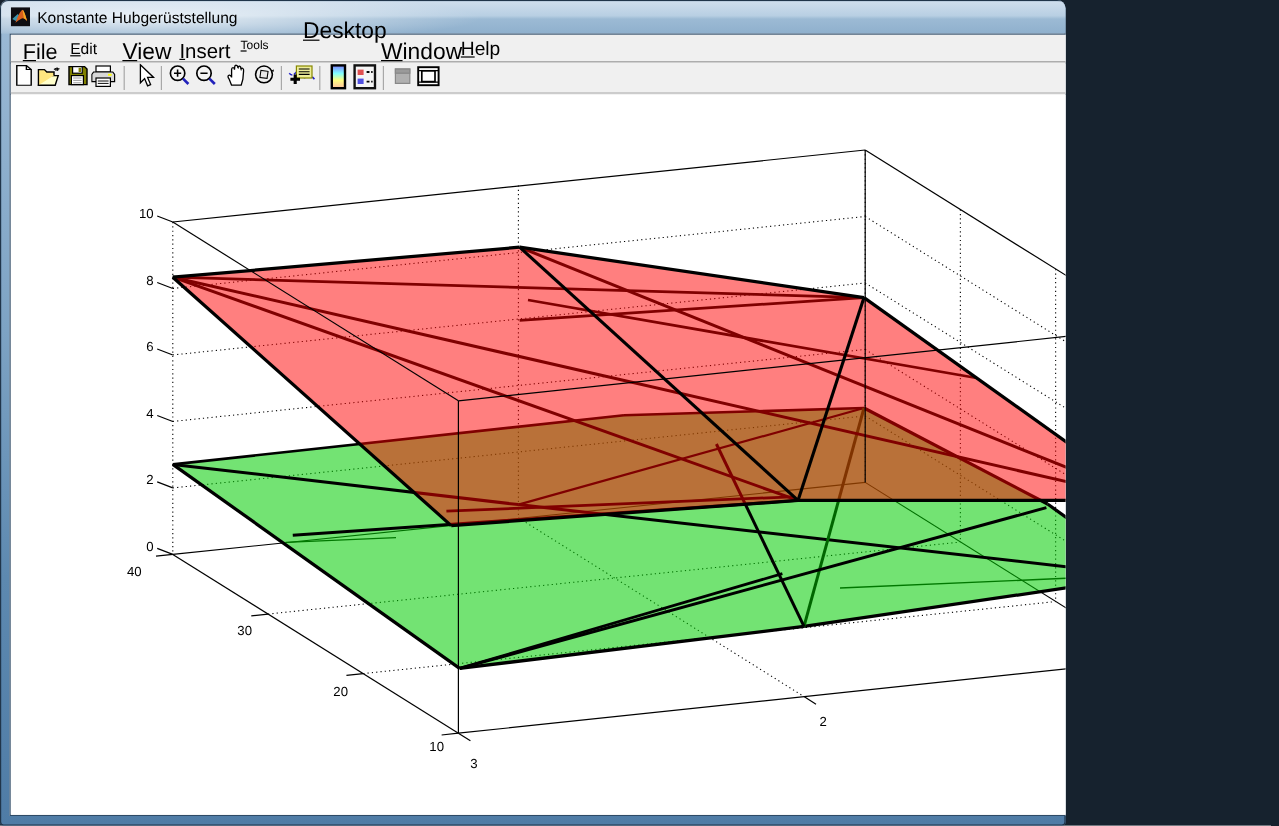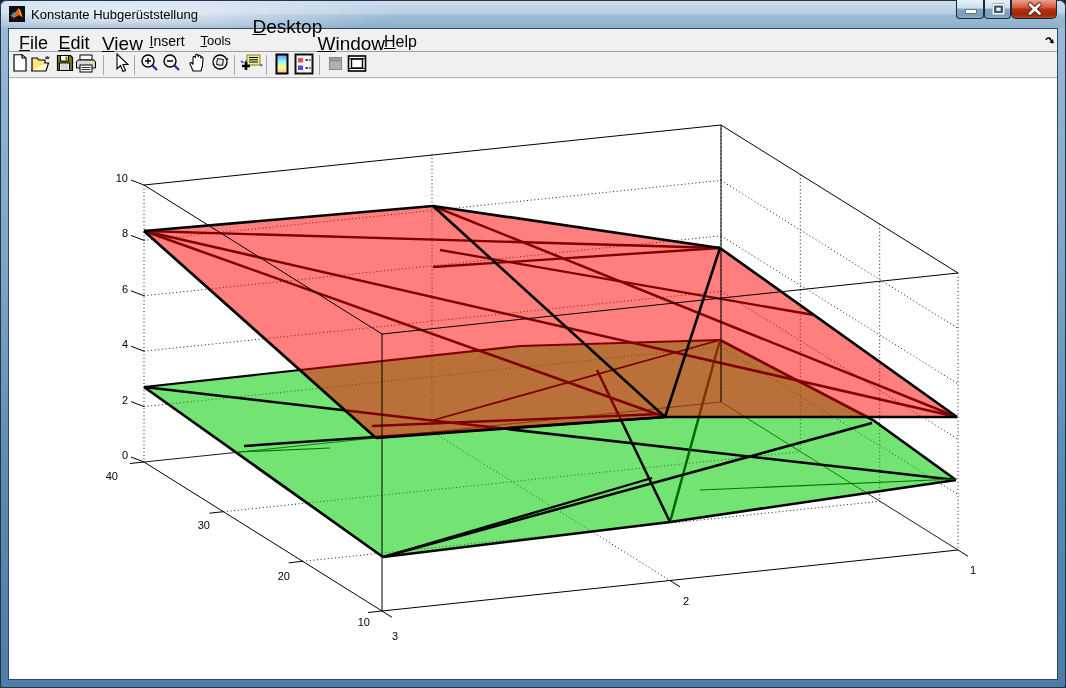--- a/index.html
+++ b/index.html
@@ -1,15 +1,15 @@
 <!DOCTYPE html>
 <html><head><meta charset="utf-8"><style>
 *{margin:0;padding:0;box-sizing:border-box}
 body{width:1066px;height:688px;font-family:"Liberation Sans",sans-serif;background:#16222e}
-#win{position:absolute;left:0;top:0;width:1066px;height:688px;border-radius:7px 7px 3px 3px;overflow:hidden;
+#win{position:absolute;left:0;top:0;width:888px;height:688px;border-radius:7px 7px 3px 3px;overflow:hidden;
  background:linear-gradient(#9dbbd6,#7da3c4 40%,#5d89b0 70%,#4f7ca6);box-shadow:inset 0 0 0 1px #20354a}
 #titlebar{position:absolute;left:1px;top:1px;width:1064px;height:27px;
  background:linear-gradient(#cfdeed,#b8cfe3 45%,#9cbad4 55%,#8fb0cd);border-radius:6px 6px 0 0}
 #titleglow{position:absolute;left:0;top:0;width:420px;height:27px;background:radial-gradient(ellipse 400px 30px at 120px 14px,rgba(255,255,255,0.75),rgba(255,255,255,0) 70%)}
 #title{position:absolute;left:31px;top:7px;font-size:13px;color:#000}
 #client{position:absolute;left:8px;top:28px;width:1050px;height:652px;background:#f0f0f0;border:1px solid #2d4a66}
 #menubar{position:absolute;left:0;top:0;width:100%;height:23px;background:#f0f0f0;border-bottom:1px solid #9d9d9d}
 #toolbar{position:absolute;left:0;top:24px;width:100%;height:25px;background:#f0f0f0;border-bottom:1px solid #b5b5b5}
 #fig{position:absolute;left:0;top:50px;width:100%;height:600px;background:#fff}
 .cb{position:absolute;top:0;height:19px;border:1px solid #17293c;border-top:none}
@@ -42,24 +42,24 @@
  <div id="bclose" class="cb red"><svg width="46" height="19">
         <path d="M18 4.5 l9.5 9 M27.5 4.5 l-9.5 9" stroke="#5a2317" stroke-width="4.6" stroke-linecap="round"></path>
         <path d="M18 4.5 l9.5 9 M27.5 4.5 l-9.5 9" stroke="#fff" stroke-width="2.6" stroke-linecap="round"></path>
       </svg></div>
  <div id="client">
   <div id="menubar"></div>
   <div id="toolbar"></div>
   <div id="fig"></div>
  </div>
  <div style="position:absolute;left:19px;top:33px;font-size:18px;color:#000"><span style="text-decoration:underline">F</span>ile</div>
-    <div style="position:absolute;left:58.5px;top:33px;font-size:18px;color:#000"><span style="text-decoration:underline">E</span>dit</div>
+    <div style="position:absolute;left:58.5px;top:33px;font-size:13px;color:#000"><span style="text-decoration:underline">E</span>dit</div>
     <div style="position:absolute;left:102px;top:33px;font-size:19px;color:#000"><span style="text-decoration:underline">V</span>iew</div>
-    <div style="position:absolute;left:149.5px;top:33px;font-size:14px;color:#000"><span style="text-decoration:underline">I</span>nsert</div>
-    <div style="position:absolute;left:200.5px;top:33px;font-size:13px;color:#000"><span style="text-decoration:underline">T</span>ools</div>
+    <div style="position:absolute;left:149.5px;top:33px;font-size:17px;color:#000"><span style="text-decoration:underline">I</span>nsert</div>
+    <div style="position:absolute;left:200.5px;top:33px;font-size:10px;color:#000"><span style="text-decoration:underline">T</span>ools</div>
     <div style="position:absolute;left:252.5px;top:16px;font-size:19px;color:#000"><span style="text-decoration:underline">D</span>esktop</div>
     <div style="position:absolute;left:317.5px;top:33px;font-size:19px;color:#000"><span style="text-decoration:underline">W</span>indow</div>
     <div style="position:absolute;left:384px;top:33px;font-size:16px;color:#000"><span style="text-decoration:underline">H</span>elp</div>
  <svg style="position:absolute;left:12px;top:53px" width="16" height="24" viewBox="0 0 16 24">
       <g transform="scale(1,0.82)">
         <path d="M2 2h8l4 4v16h-12z" fill="#fff" stroke="#000" stroke-width="1.2"></path>
         <path d="M10 2v4h4" fill="none" stroke="#000" stroke-width="1.2"></path>
       </g>
     </svg>
     <svg style="position:absolute;left:31px;top:53px" width="21" height="24" viewBox="0 0 21 24">

